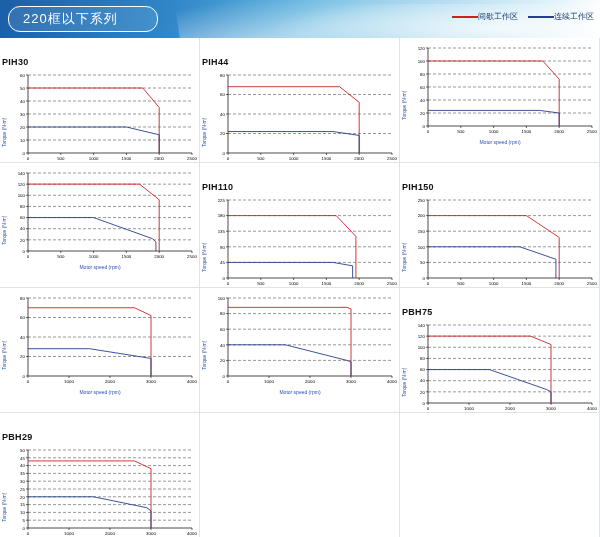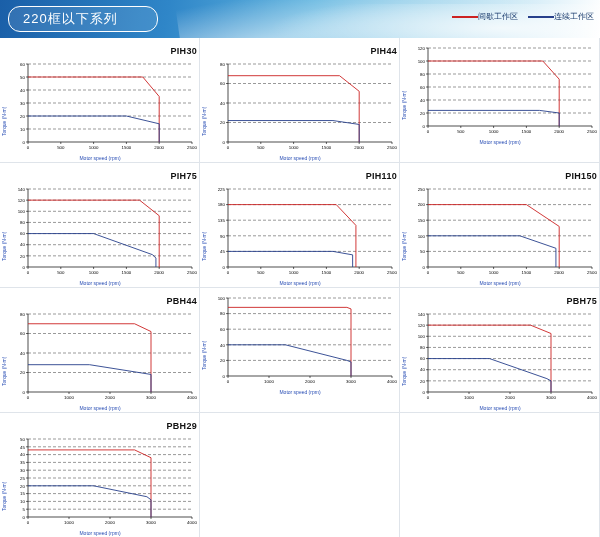--- a/index.html
+++ b/index.html
@@ -59,25 +59,25 @@
   .cell{
     box-sizing:border-box;
     border-right:1px solid #dfe4ea;
     border-bottom:1px solid #dfe4ea;
     padding:2px 2px 0 2px;
     position:relative;
     background:#fff;
   }
   .cell.empty{background:#fff;}
   .chart-title{
-    text-align:right;
+    text-align:left;
     font-size:9px;
     font-weight:bold;
     color:#111;
-    margin:6px 0 0 0;
+    margin:17px 0 0 0;
     letter-spacing:.3px;
   }
   .chart-wrap{position:relative;width:196px;height:104px;}
   .chart-wrap svg{display:block;}
   .ylab{
     position:absolute;left:-1px;top:30px;
     transform:rotate(-90deg);
     transform-origin:left top;
     font-size:5px;color:#2a4fb5;white-space:nowrap;
   }
@@ -229,21 +229,20 @@
           <line x1="190" x2="190" y1="86" y2="88" stroke="#000" stroke-width="0.6"></line>
           <text x="190" y="93" text-anchor="middle" font-size="4.4" fill="#000">2500</text>
           <path d="M26.00,21.00 L140.80,21.00 L157.20,39.20 L157.20,86.00" fill="none" stroke="#cc2222" stroke-width="0.9"></path>
           <path d="M26.00,70.40 L137.52,70.40 L157.20,73.00 L157.20,86.00" fill="none" stroke="#27408b" stroke-width="0.9"></path>
         </svg>
         <div class="ylab" style="top: 80px;">Torque (N·m)</div>
         <div class="xlab">Motor speed (rpm)</div>
       </div>
     </div>
     <div class="cell">
-      <div class="chart-title">PIH75</div>
       <div class="chart-wrap">
         <svg width="196" height="104" viewBox="0 0 196 104">
           <line x1="26" x2="190" y1="74.85714285714286" y2="74.85714285714286" stroke="#333" stroke-width="0.5" stroke-dasharray="3,2"></line>
           <line x1="26" x2="190" y1="63.714285714285715" y2="63.714285714285715" stroke="#333" stroke-width="0.5" stroke-dasharray="3,2"></line>
           <line x1="26" x2="190" y1="52.57142857142858" y2="52.57142857142858" stroke="#333" stroke-width="0.5" stroke-dasharray="3,2"></line>
           <line x1="26" x2="190" y1="41.42857142857143" y2="41.42857142857143" stroke="#333" stroke-width="0.5" stroke-dasharray="3,2"></line>
           <line x1="26" x2="190" y1="30.285714285714285" y2="30.285714285714285" stroke="#333" stroke-width="0.5" stroke-dasharray="3,2"></line>
           <line x1="26" x2="190" y1="19.142857142857153" y2="19.142857142857153" stroke="#333" stroke-width="0.5" stroke-dasharray="3,2"></line>
           <line x1="26" x2="190" y1="8" y2="8" stroke="#333" stroke-width="0.5" stroke-dasharray="3,2"></line>
           <line x1="26" x2="26" y1="8" y2="86" stroke="#000" stroke-width="0.7"></line>
@@ -361,21 +360,20 @@
           <line x1="190" x2="190" y1="86" y2="88" stroke="#000" stroke-width="0.6"></line>
           <text x="190" y="93" text-anchor="middle" font-size="4.4" fill="#000">2500</text>
           <path d="M26.00,23.60 L124.40,23.60 L157.20,45.44 L157.20,86.00" fill="none" stroke="#cc2222" stroke-width="0.9"></path>
           <path d="M26.00,54.80 L117.84,54.80 L153.92,67.28 L153.92,86.00" fill="none" stroke="#27408b" stroke-width="0.9"></path>
         </svg>
         <div class="ylab" style="top: 80px;">Torque (N·m)</div>
         <div class="xlab">Motor speed (rpm)</div>
       </div>
     </div>
     <div class="cell">
-      <div class="chart-title">PBH44</div>
       <div class="chart-wrap">
         <svg width="196" height="104" viewBox="0 0 196 104">
           <line x1="26" x2="190" y1="66.5" y2="66.5" stroke="#333" stroke-width="0.5" stroke-dasharray="3,2"></line>
           <line x1="26" x2="190" y1="47" y2="47" stroke="#333" stroke-width="0.5" stroke-dasharray="3,2"></line>
           <line x1="26" x2="190" y1="27.5" y2="27.5" stroke="#333" stroke-width="0.5" stroke-dasharray="3,2"></line>
           <line x1="26" x2="190" y1="8" y2="8" stroke="#333" stroke-width="0.5" stroke-dasharray="3,2"></line>
           <line x1="26" x2="26" y1="8" y2="86" stroke="#000" stroke-width="0.7"></line>
           <line x1="26" x2="190" y1="86" y2="86" stroke="#000" stroke-width="0.7"></line>
           <line x1="24" x2="26" y1="86" y2="86" stroke="#000" stroke-width="0.6"></line>
           <text x="23" y="87.7" text-anchor="end" font-size="4.4" fill="#000">0</text>

